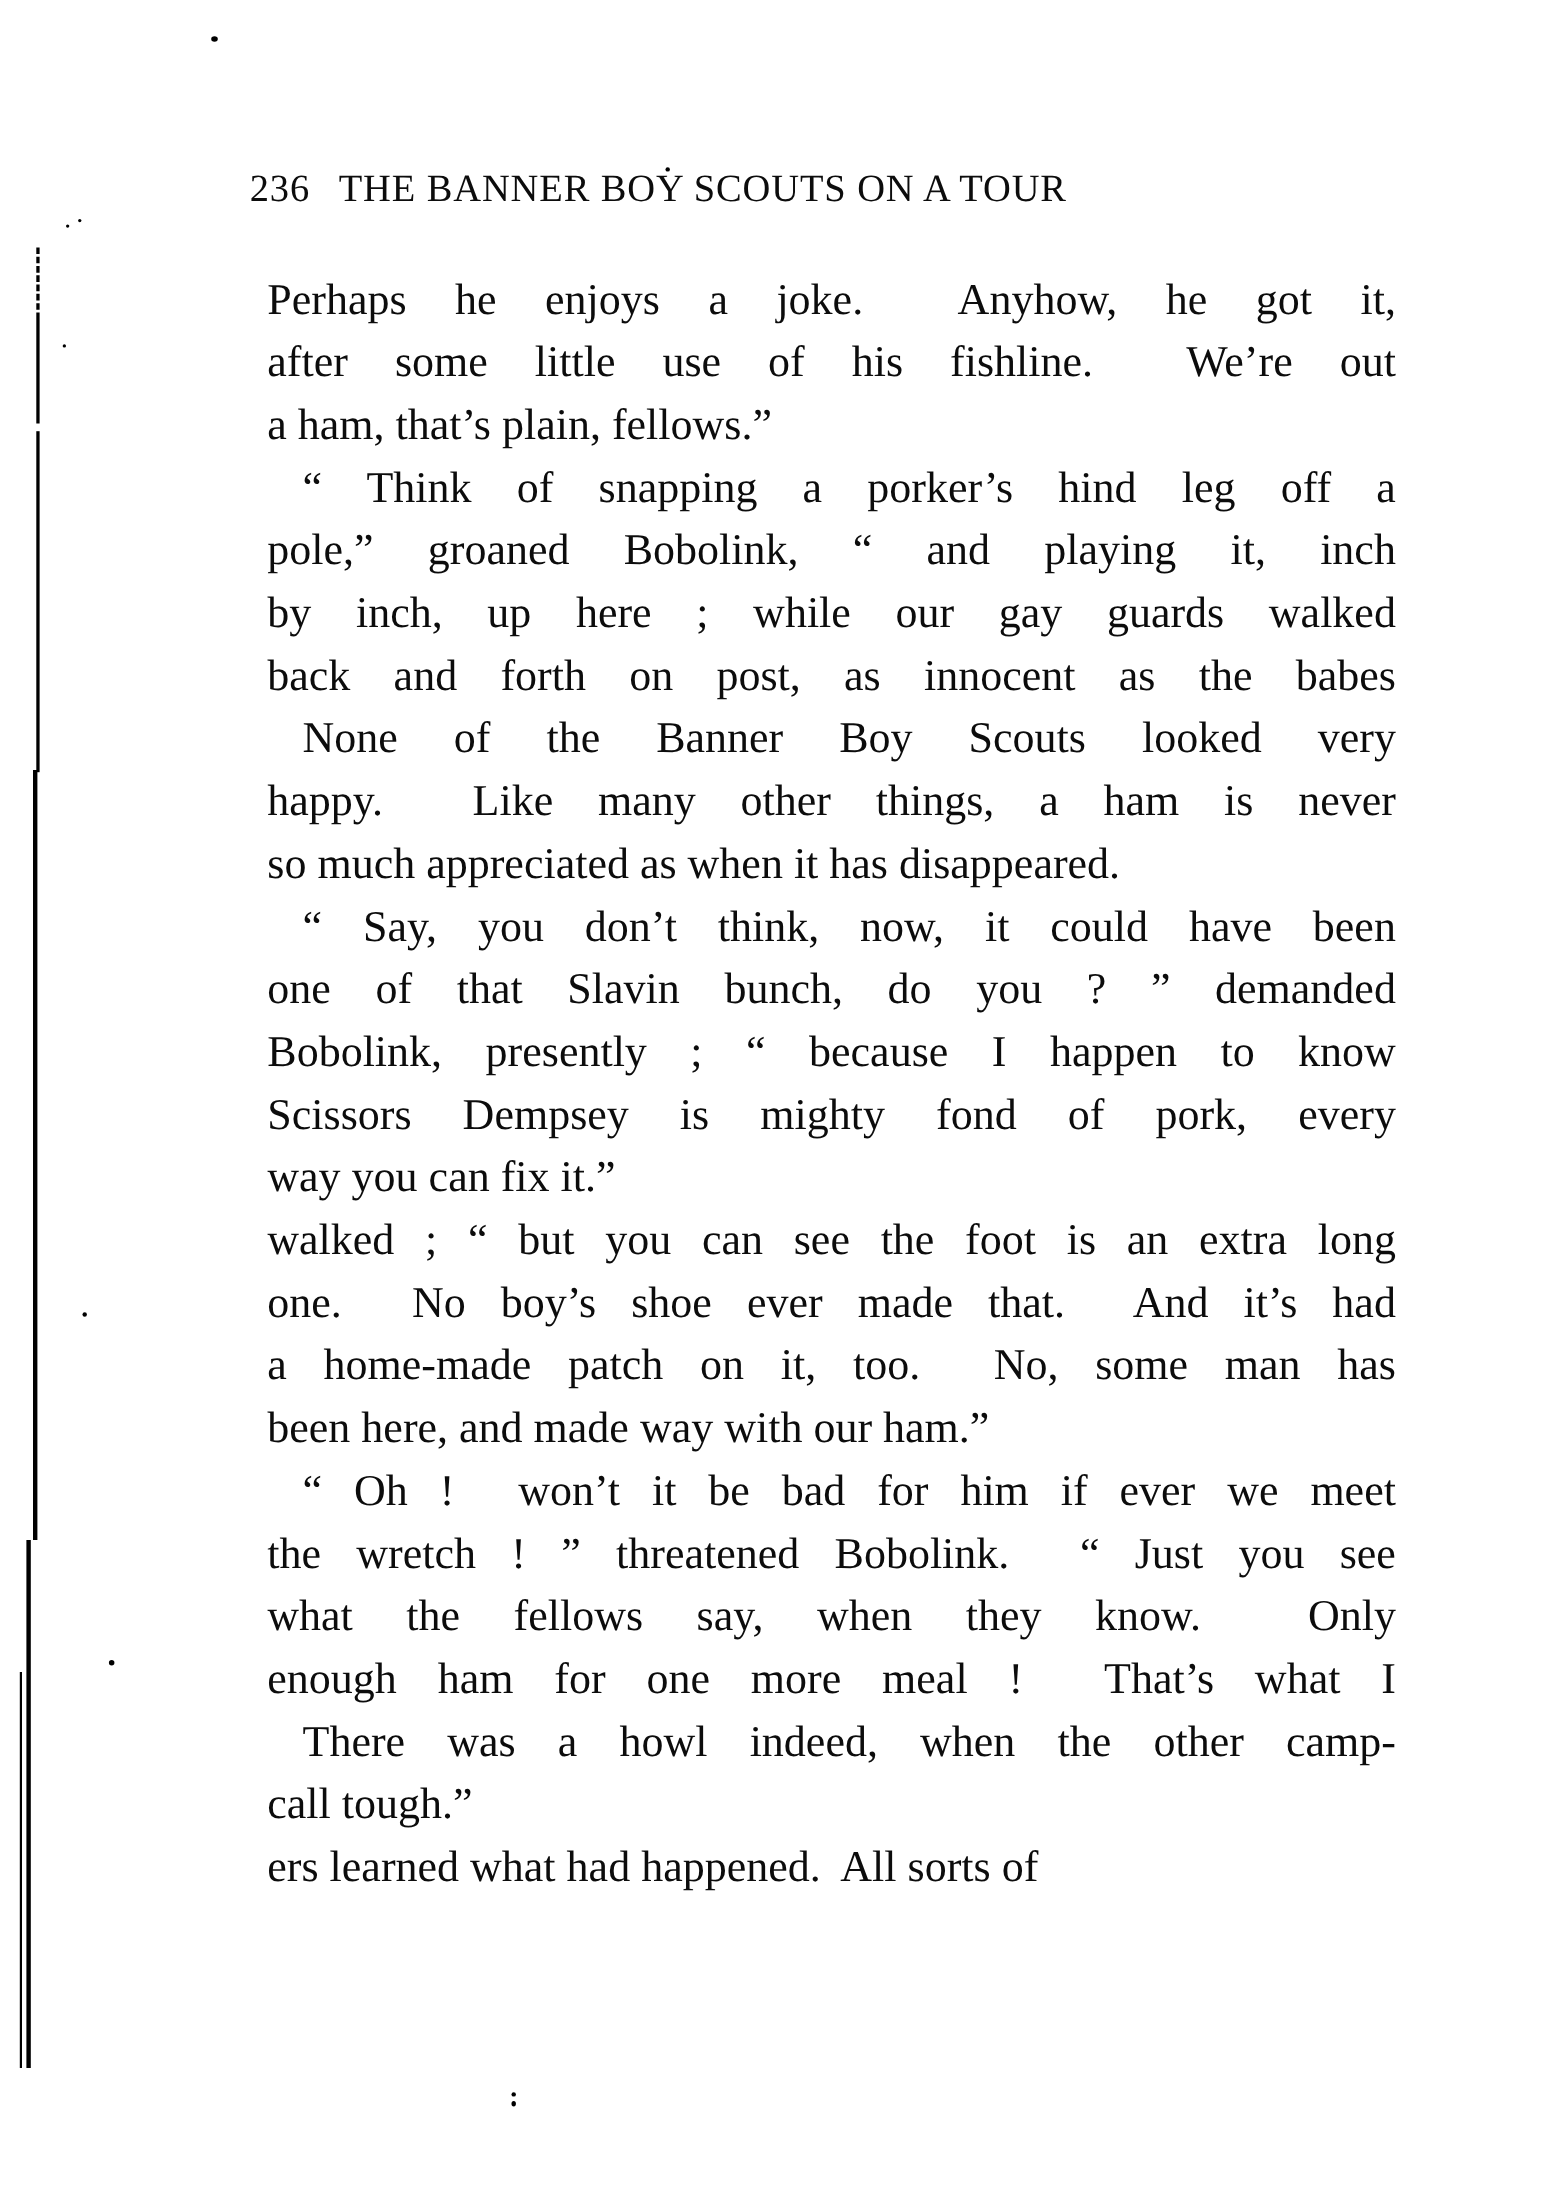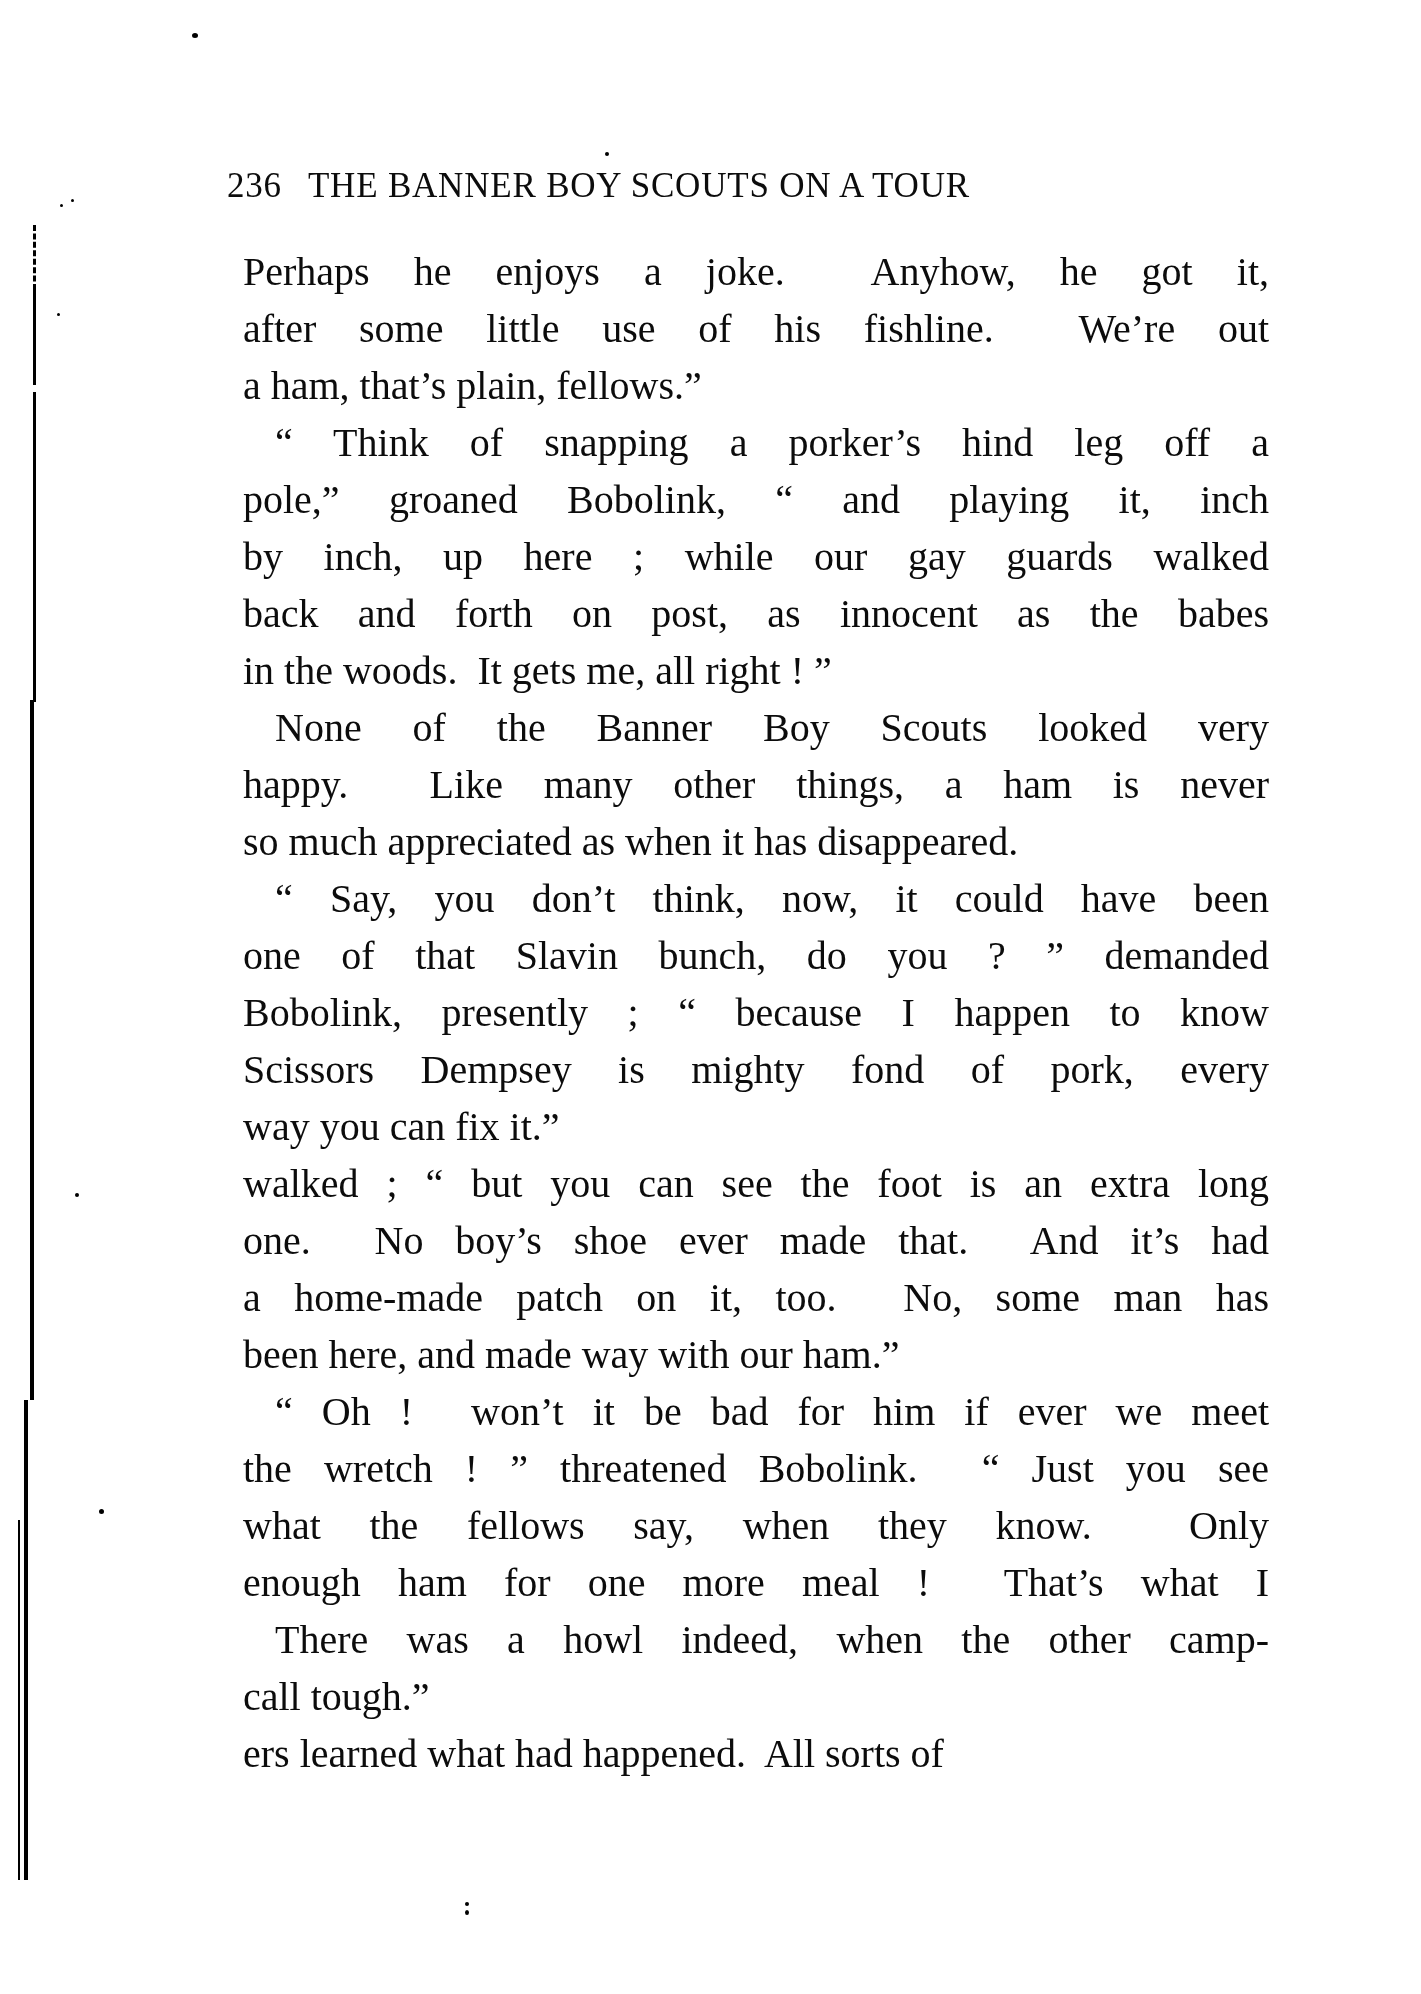--- a/index.html
+++ b/index.html
@@ -7,21 +7,21 @@
     position: relative;
     width: 1421px;
     height: 1994px;
     background: #ffffff;
     overflow: hidden;
     font-family: "Liberation Serif", "DejaVu Serif", serif;
     color: #0c0c0c;
   }
   .running-head {
     position: absolute;
-    top: 166px;
+    top: 152px;
     left: 227px;
     width: 1026px;
     display: flex;
     align-items: baseline;
     font-size: 35px;
     letter-spacing: 0.8px;
     white-space: pre;
   }
   .page-number { margin-right: 26px; }
   .text-block {
@@ -65,21 +65,20 @@
   </div>
 
   <div class="text-block">
       <div class="line">Perhaps he enjoys a joke.  Anyhow, he got it,</div>
       <div class="line">after some little use of his fishline.  We’re out</div>
       <div class="line last">a ham, that’s plain, fellows.”</div>
       <div class="line indent">“ Think of snapping a porker’s hind leg off a</div>
       <div class="line">pole,” groaned Bobolink, “ and playing it, inch</div>
       <div class="line">by inch, up here ; while our gay guards walked</div>
       <div class="line">back and forth on post, as innocent as the babes</div>
-      <div class="line last">in the woods.  It gets me, all right ! ”</div>
       <div class="line indent">None of the Banner Boy Scouts looked very</div>
       <div class="line">happy.  Like many other things, a ham is never</div>
       <div class="line last">so much appreciated as when it has disappeared.</div>
       <div class="line indent">“ Say, you don’t think, now, it could have been</div>
       <div class="line">one of that Slavin bunch, do you ? ” demanded</div>
       <div class="line">Bobolink, presently ; “ because I happen to know</div>
       <div class="line">Scissors Dempsey is mighty fond of pork, every</div>
       <div class="line last">way you can fix it.”</div>
       <div class="line">walked ; “ but you can see the foot is an extra long</div>
       <div class="line">one.  No boy’s shoe ever made that.  And it’s had</div>

